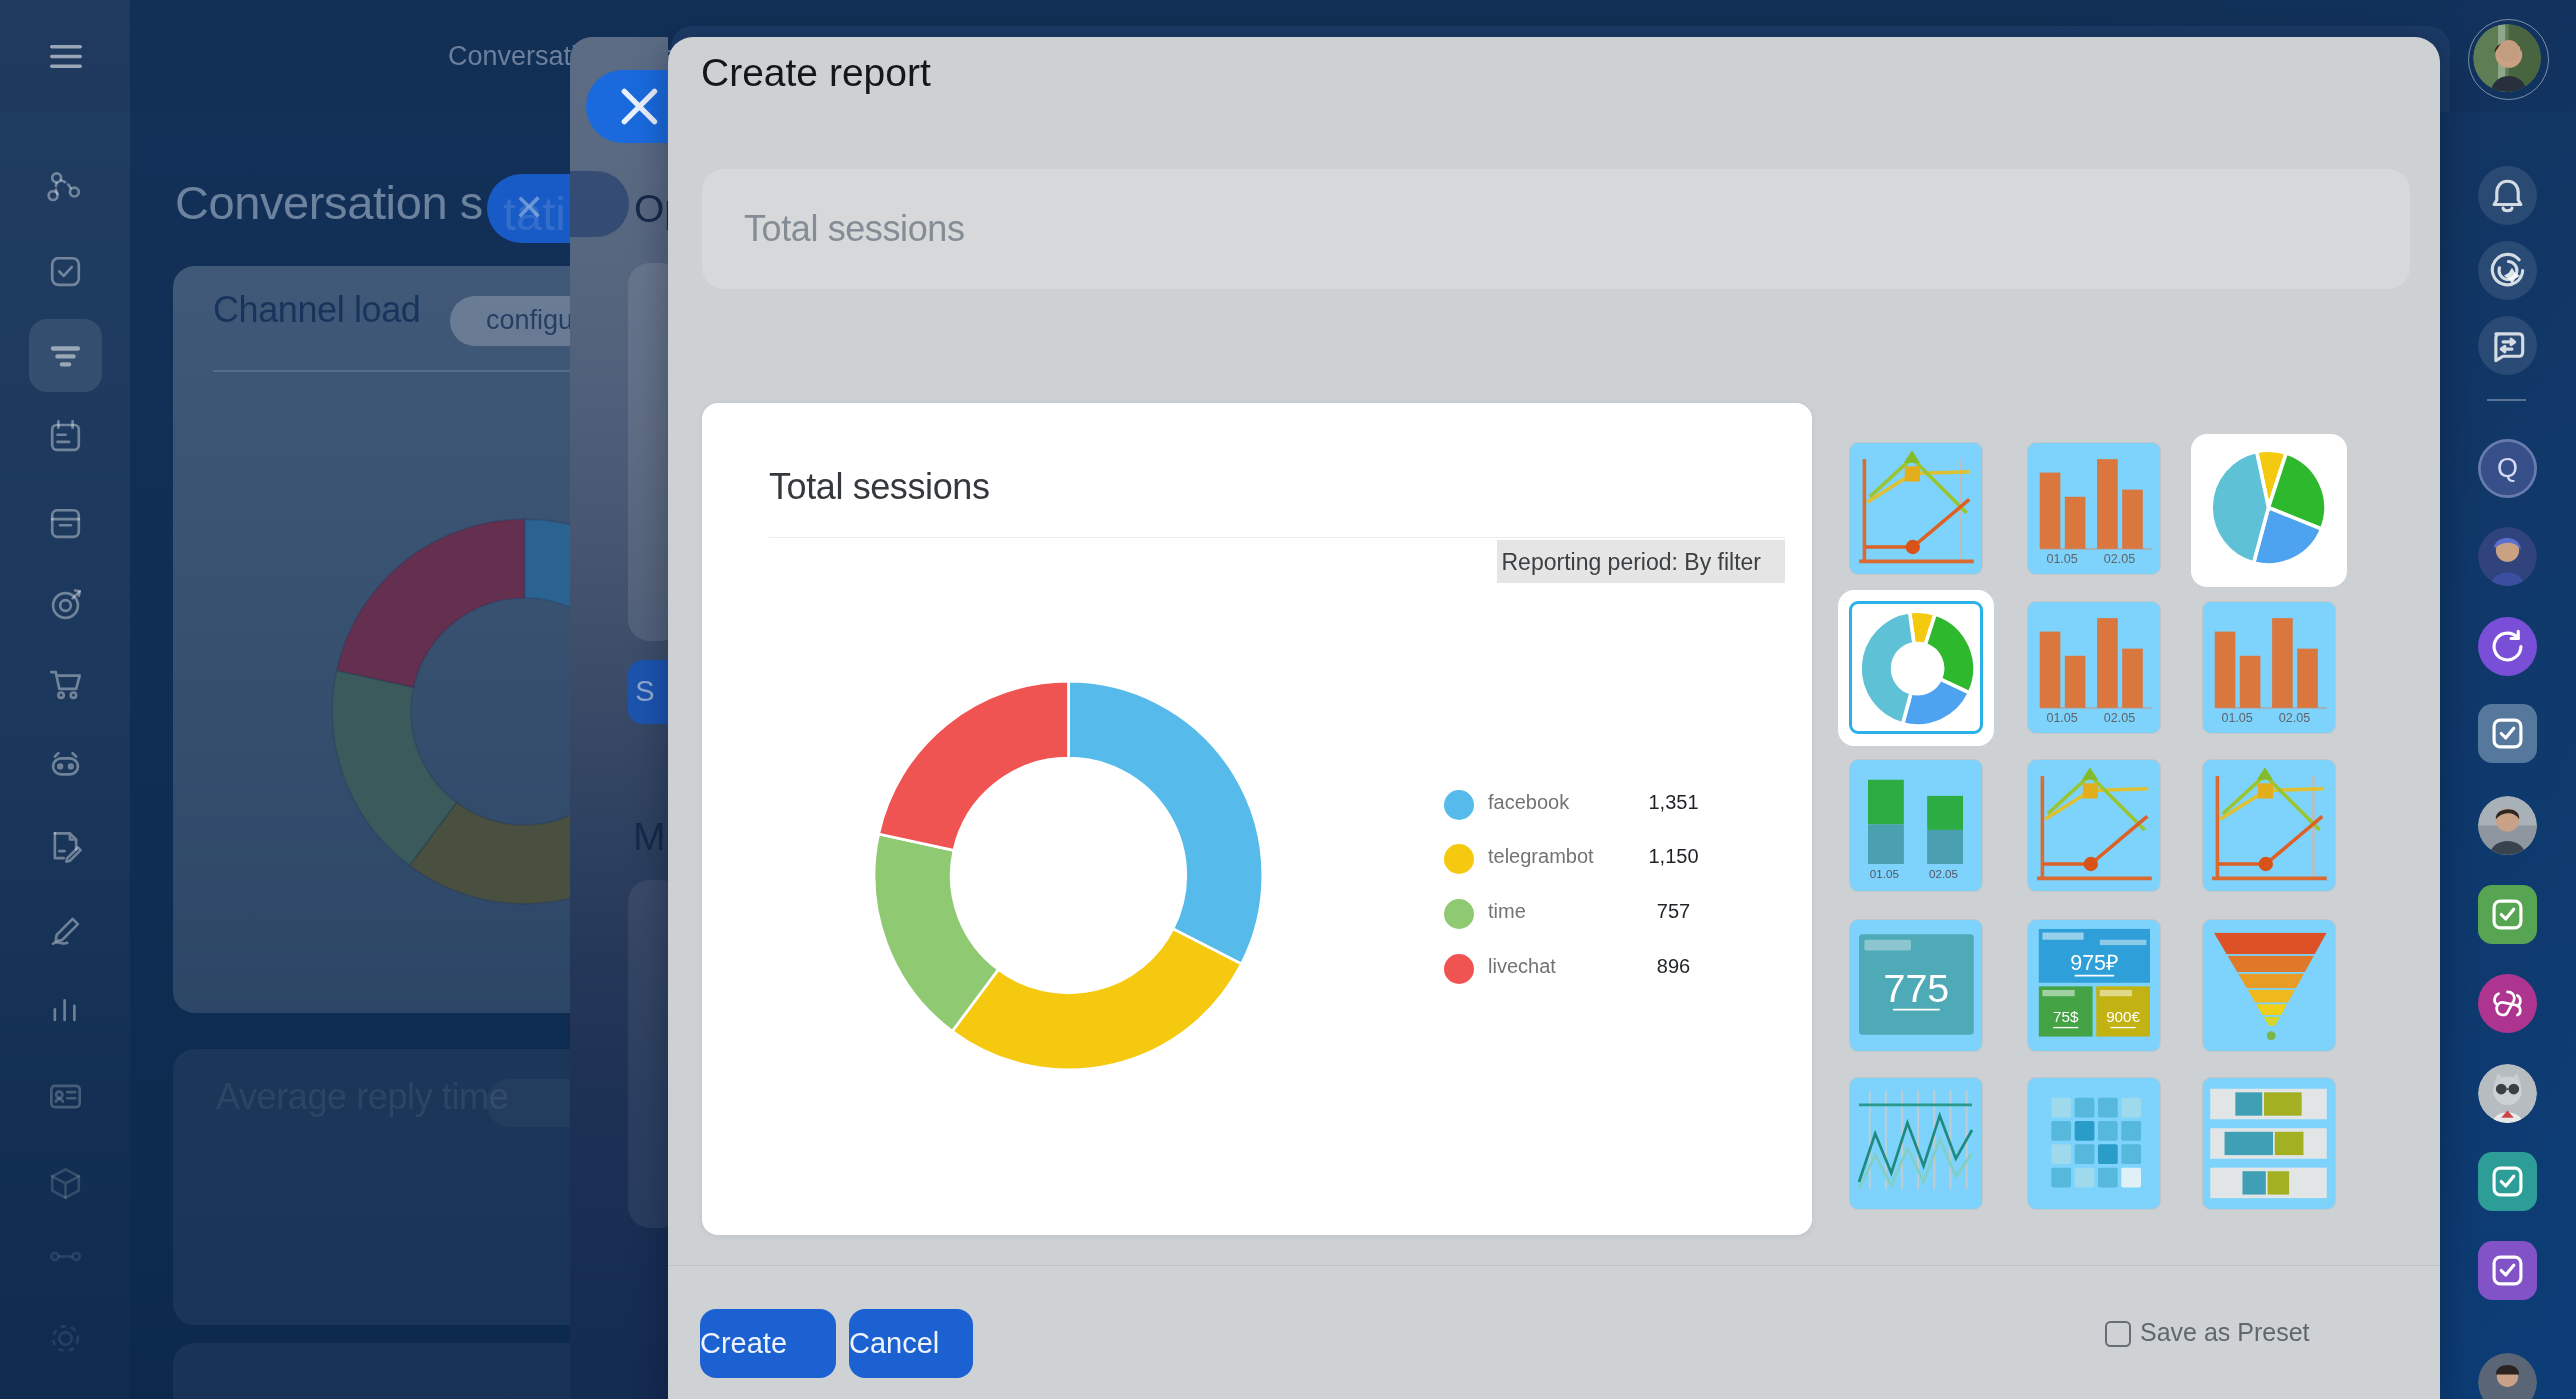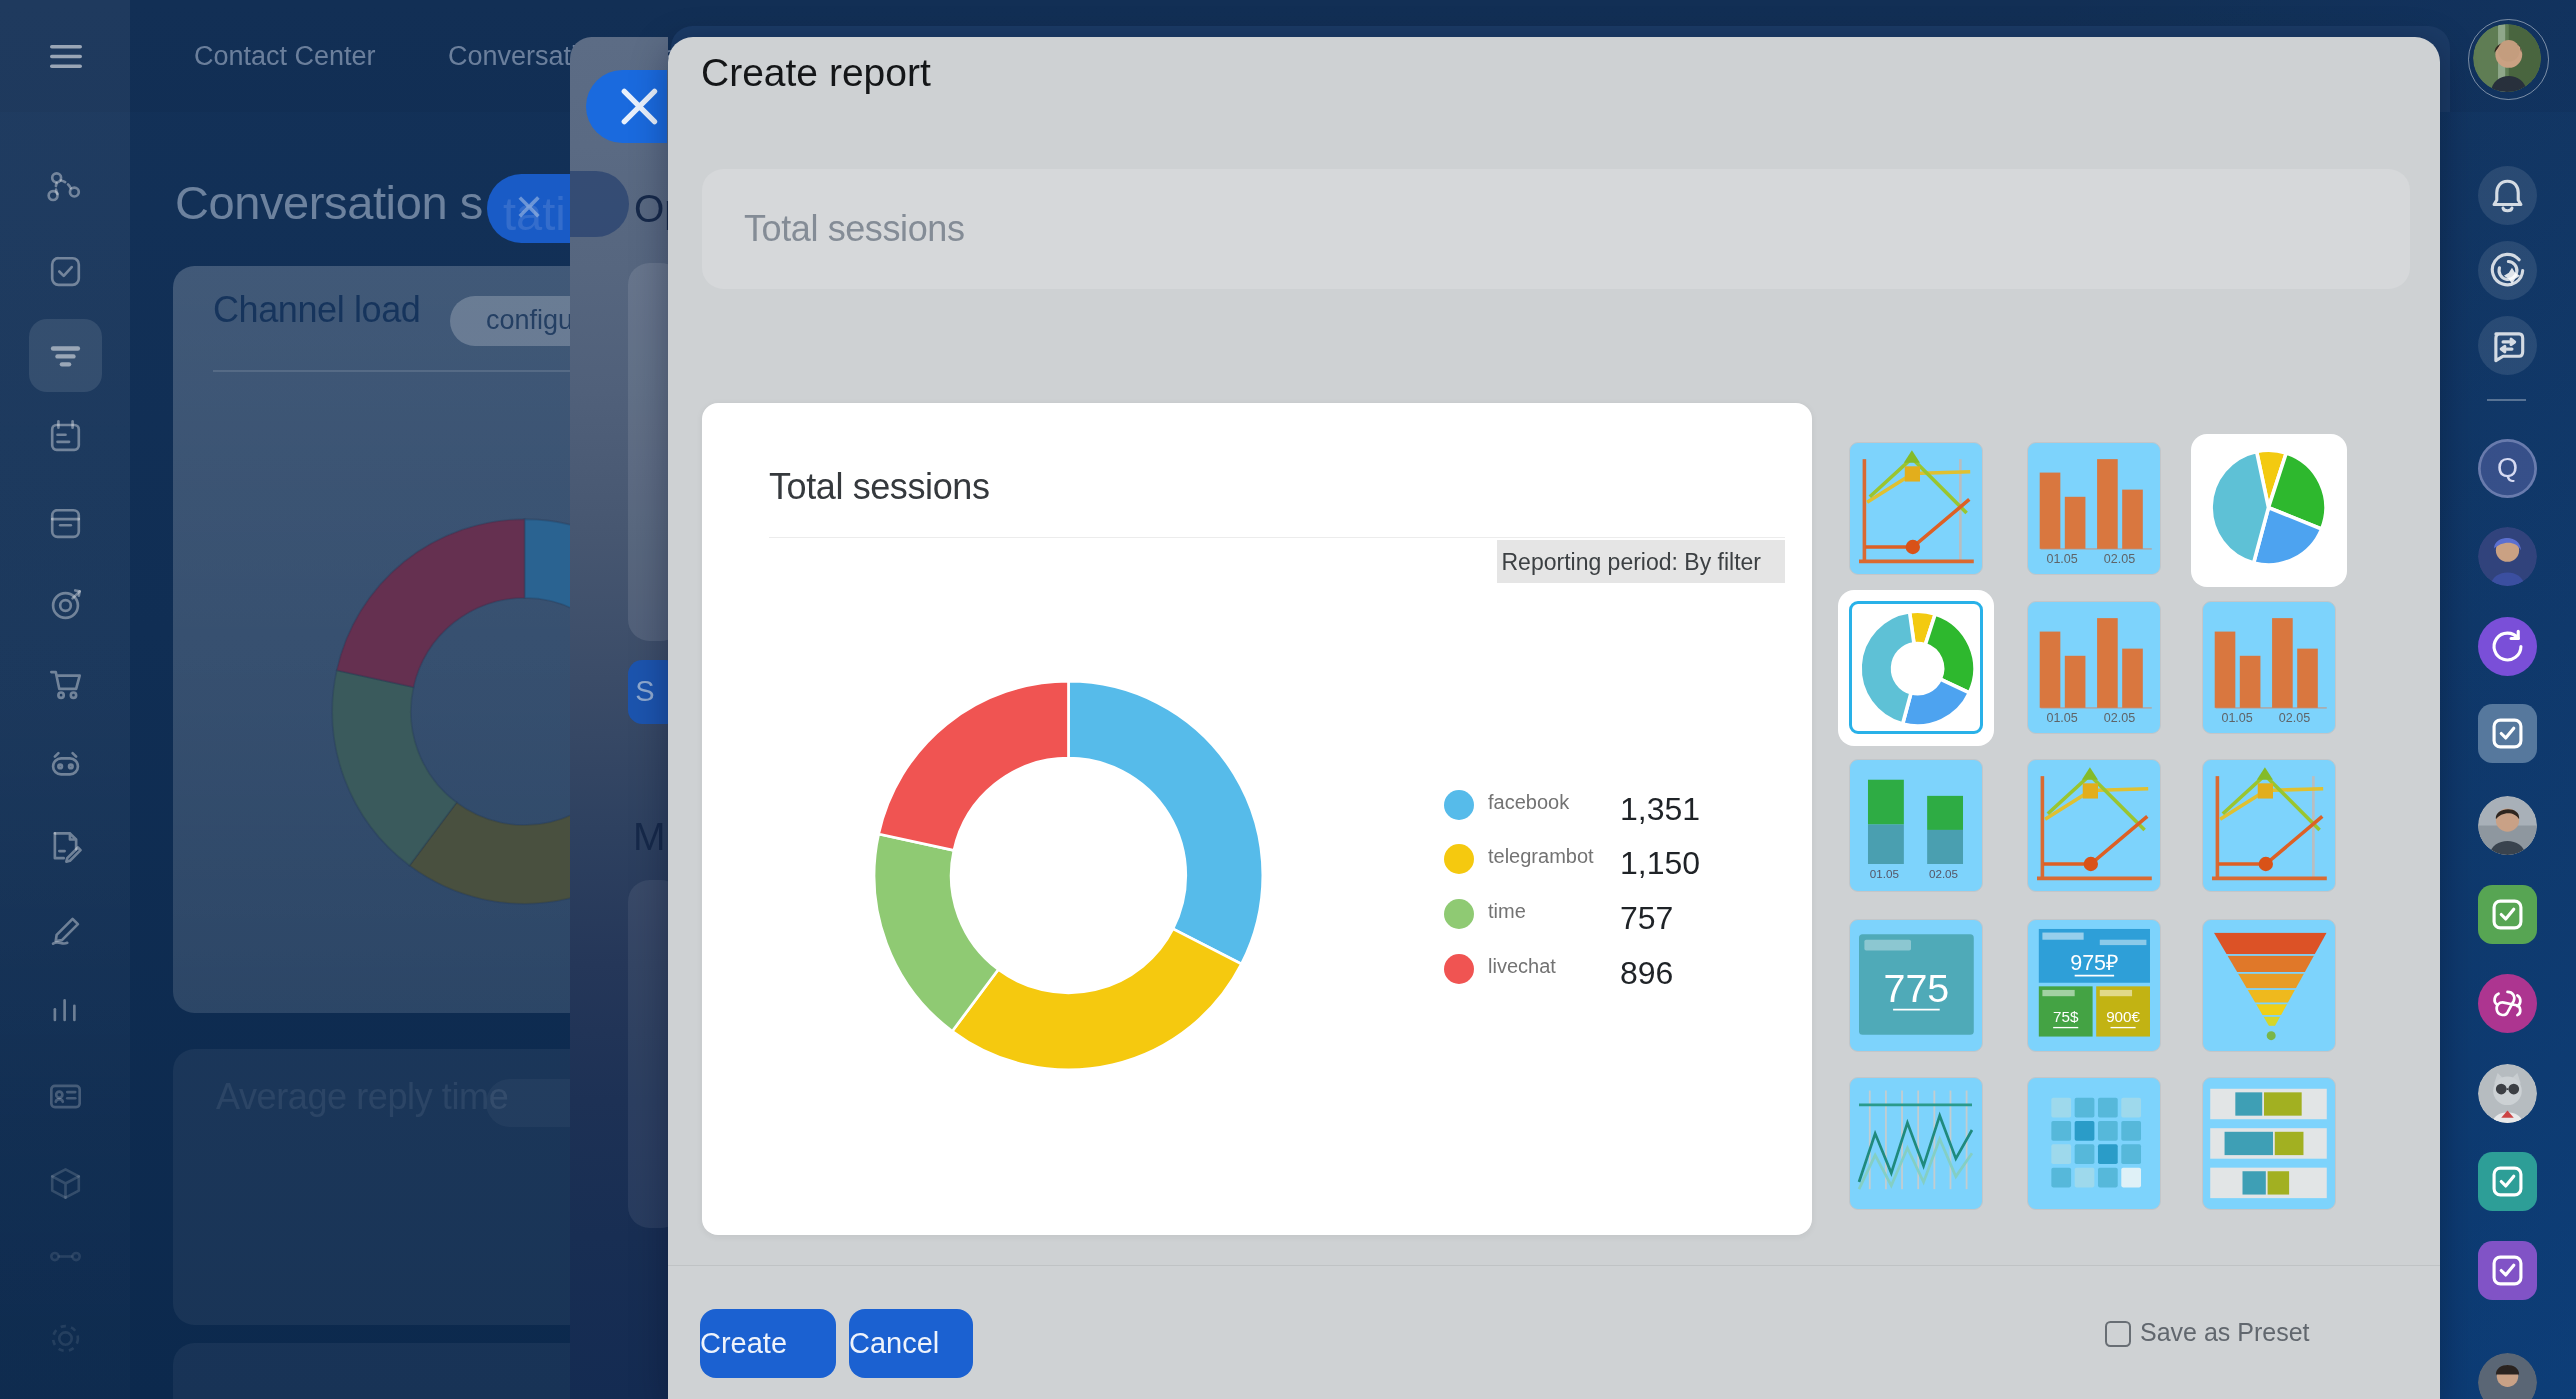--- a/index.html
+++ b/index.html
@@ -48,38 +48,37 @@
 #f1 span{position:absolute;left:42px;top:39px;font-size:36px;letter-spacing:-0.4px;color:#848c96}
 #f2{top:260px;height:87px}
 #f2 .l1{position:absolute;left:29.5px;top:28px;font-size:27px;letter-spacing:-0.4px;color:#8a9199}
 #f2 .l2{position:absolute;left:235px;top:28px;font-size:27px;letter-spacing:-0.4px;color:#2b68cc;border-bottom:1.8px dashed #2b68cc;padding-bottom:3.6px}
 #wcard{position:absolute;left:34px;top:366px;width:1110px;height:832px;background:#fff;border-radius:16px;box-shadow:0 1.8px 7.2px rgba(0,0,0,0.06)}
 #wcard .h{position:absolute;left:67px;top:63px;font-size:36px;letter-spacing:-0.4px;color:#35393d}
 #wcard .div{position:absolute;left:67px;top:134px;width:1016px;height:0.9px;background:#ececec}
 #badge{position:absolute;left:795px;top:137px;width:288px;height:43px;background:#e5e5e5}
 #badge span{position:absolute;right:24px;top:9px;font-size:23px;color:#3c4043;white-space:nowrap}
 .leg{position:absolute;font-size:20px;color:#737373}
-.legv{position:absolute;font-size:32px;color:#1f2327;text-align:left;width:107px}
+.legv{position:absolute;font-size:20px;color:#1f2327;text-align:center;width:107px}
 .dot{position:absolute;width:30px;height:30px;border-radius:50%}
 
 .tile{position:absolute;width:134px;height:133px;border:1.8px solid #c3c6c9;border-radius:9px;background:#7dd3fc;box-sizing:border-box}
 .halo{position:absolute;background:#fff;border-radius:16px}
 
 #footer{position:absolute;left:0;top:1228px;width:1772px;height:135px;background:#cfd2d4;border-top:1.8px solid #c0c3c5}
 .btn{position:absolute;top:1272px;height:69px;border-radius:16px;background:#1b61d1;color:#eef3fb;font-size:29px;line-height:69px}
 #bcreate{left:32px;width:136px}
 #bcancel{left:181px;width:124px}
 #chk{position:absolute;left:1437px;top:1284px;width:22.4px;height:22.4px;border:2.7px solid #686e74;border-radius:5.4px}
 #chklab{position:absolute;left:1472px;top:1281px;font-size:25px;color:#61676e}
 </style></head>
 <body>
 <div id="stage">
 
   <div class="abs" id="navbar"></div>
-  <div class="abs navtxt" style="left:194px;top:0">Contact Center</div>
   <div class="abs navtxt" style="left:448px;top:0">Conversation statistics</div>
   <div class="abs" id="rail"></div>
   <svg class="abs" style="left:50px;top:43px" width="32" height="27" viewBox="0 0 36 30">
       <g stroke="rgba(255,255,255,0.55)" stroke-width="4" stroke-linecap="round">
         <line x1="2" y1="4" x2="34" y2="4"></line>
         <line x1="2" y1="15" x2="34" y2="15"></line>
         <line x1="2" y1="26" x2="34" y2="26"></line>
       </g>
     </svg>
   <svg class="abs" style="left:46px;top:169px" width="39" height="39" viewBox="0 0 44 44">

